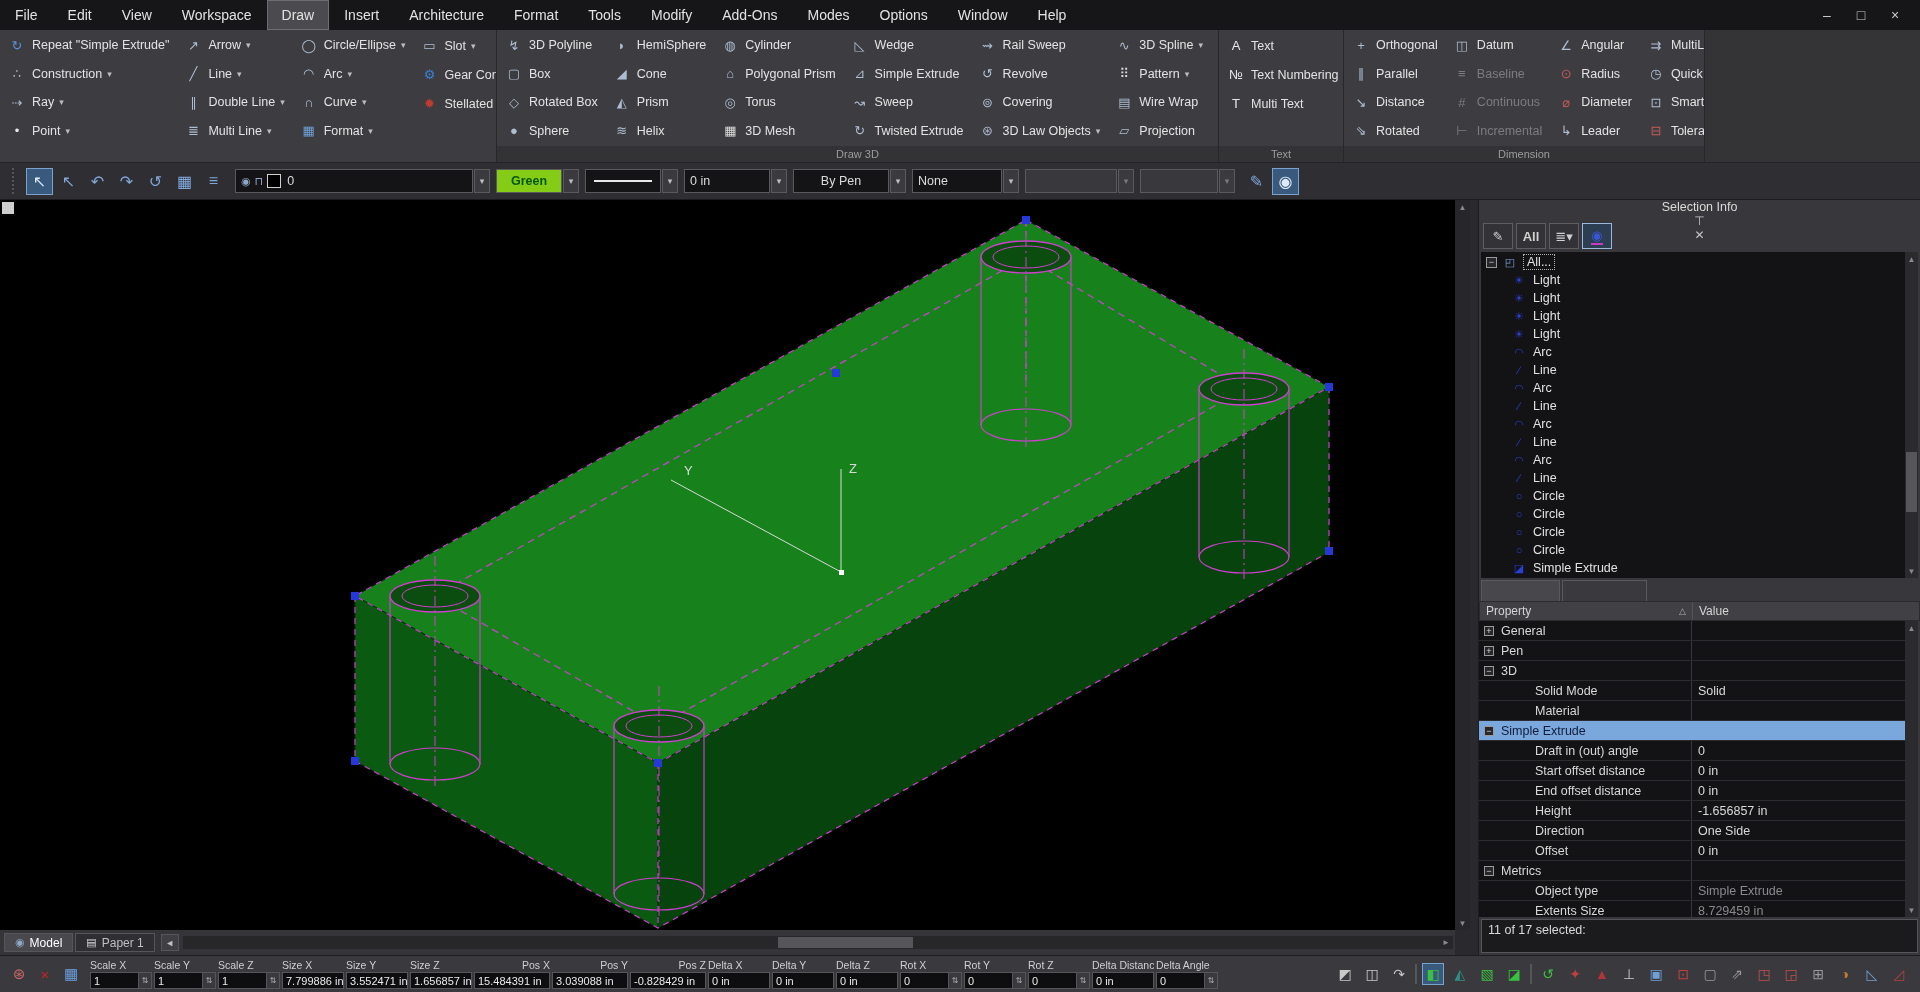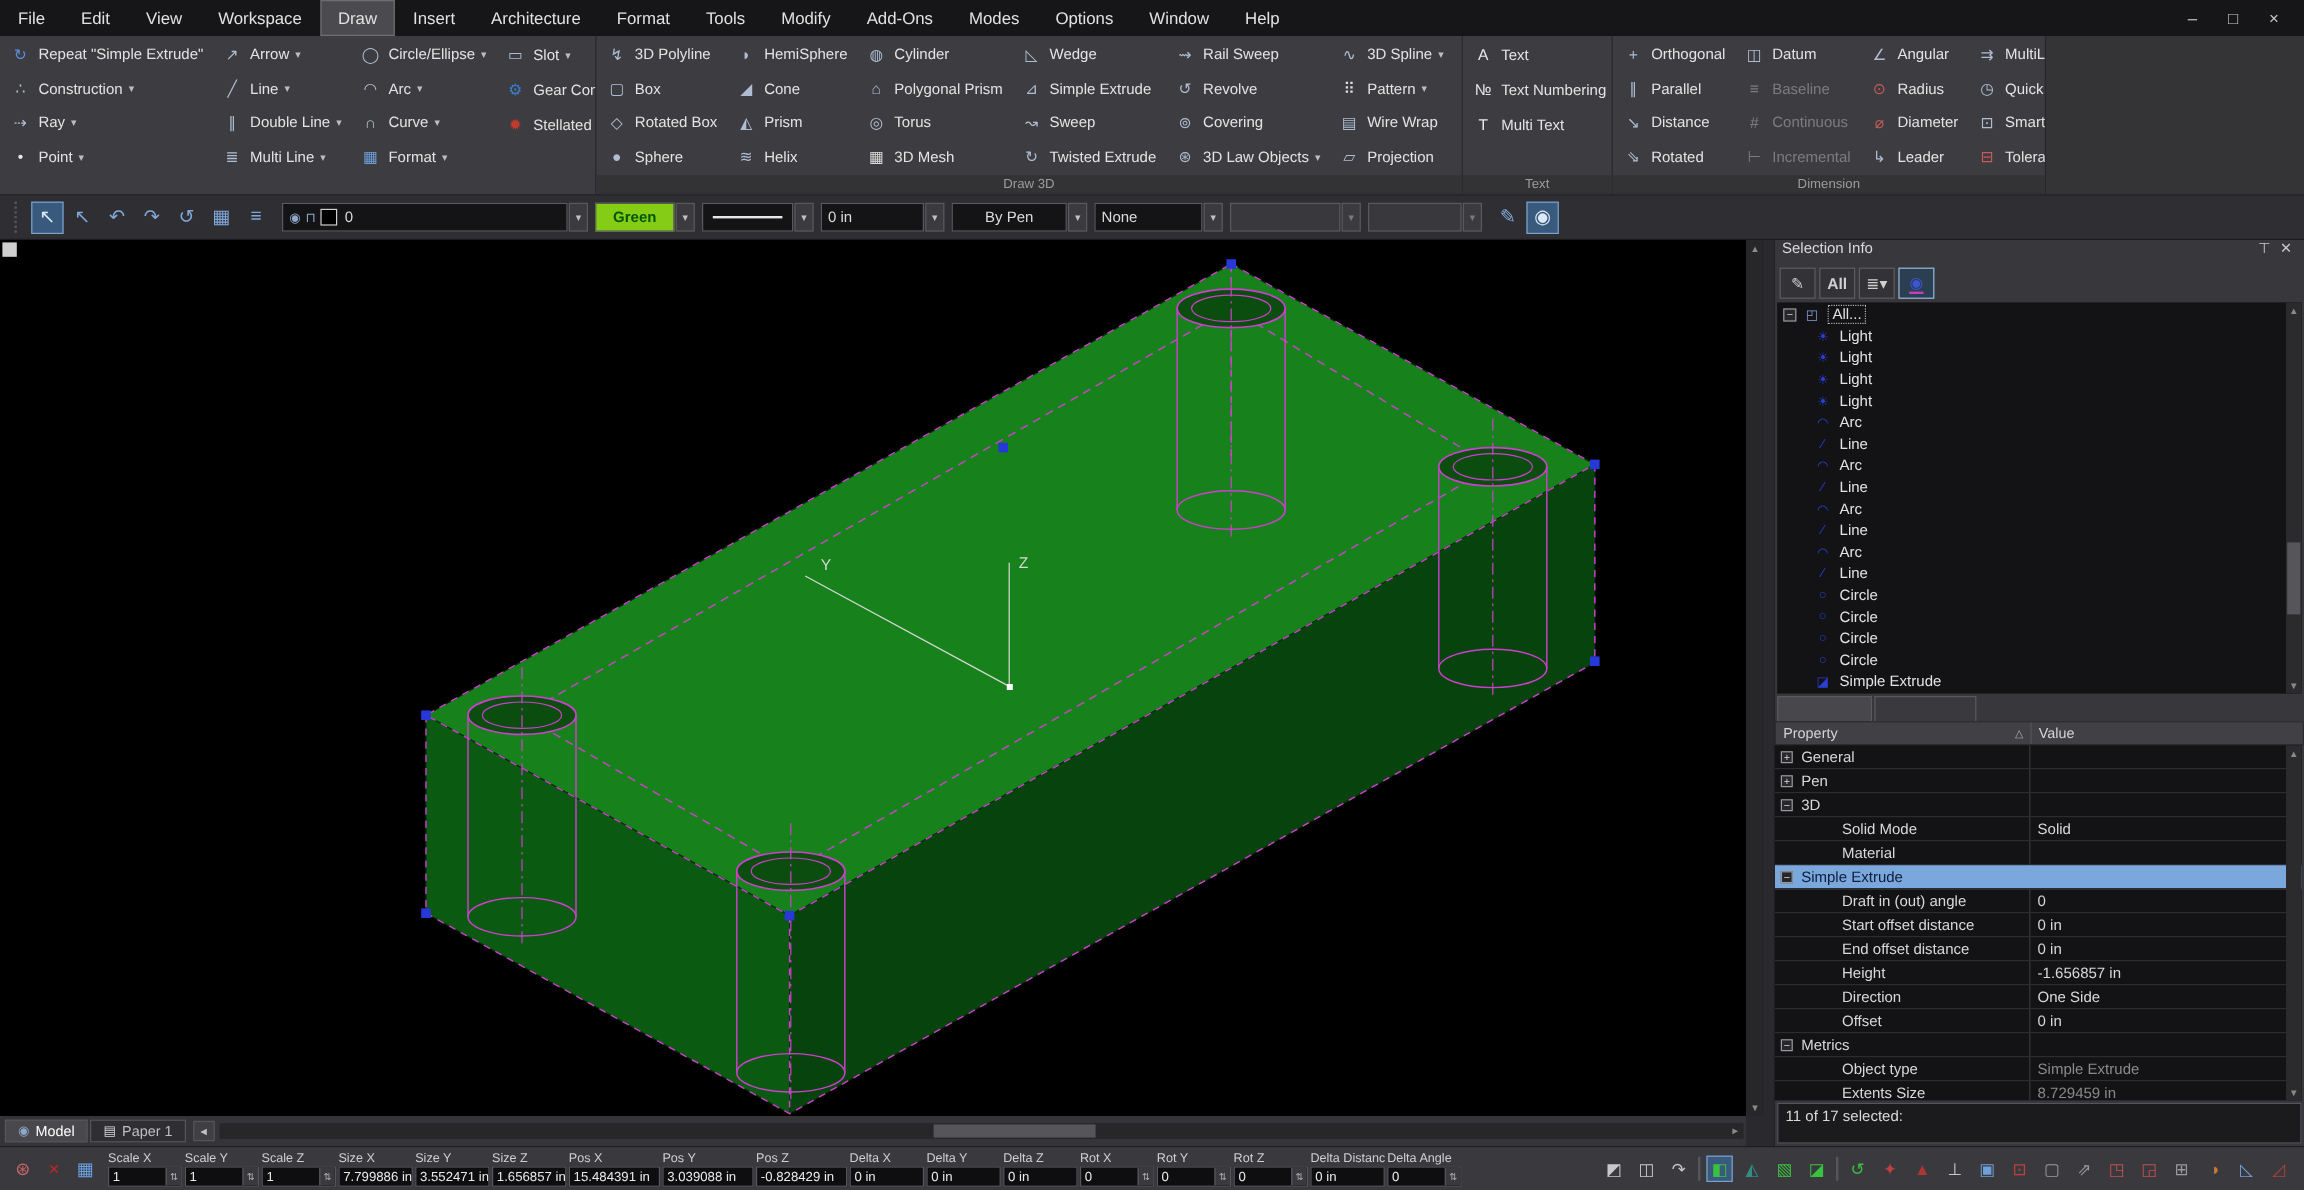--- a/index.html
+++ b/index.html
@@ -54,22 +54,22 @@
   
   .canvas { position:absolute; left:0; top:200px; width:1455px; height:730px; background:#000; }
   .canvas-corner { position:absolute; left:2px; top:2px; width:12px; height:12px; background:#cfcfcf; }
   .vscroll { position:absolute; left:1455px; top:200px; width:15px; height:730px; background:#27272a;
     display:flex; flex-direction:column; justify-content:space-between; align-items:center; }
   .scrbtn { font-size:8px; color:#8a8a8e; height:14px; display:flex; align-items:center; }
 
   
   .panel { position:absolute; left:1478px; top:200px; width:442px; height:755px;
     background:#38383c; border-left:1px solid #1e1e20; display:flex; flex-direction:column; }
-  .panel-header { height:22px; display:flex; padding:0 6px;
-    font-size:12.5px; color:#dadada; }
+  .panel-header { height:22px; display:flex; align-items:center; padding:0 6px;
+    font-size:12.5px; color:#dadada;flex-direction:column; }
   .panel-header .sp { flex:1; }
   .phbtn { width:18px; text-align:center; color:#c8c8c8; font-size:12px; }
   .panel-toolbar { height:30px; display:flex; gap:3px; padding:1px 4px 3px 4px; }
   .pbtn { min-width:30px; height:26px; border:1px solid #5e5e62; background:#333337;
     display:flex; align-items:center; justify-content:center; font-size:13px; color:#d0d0d0; padding:0 3px; }
   .pbtn.bold { font-weight:bold; font-size:13px; }
   .pbtn.active { border-color:#9ab8dc; background:#2c3e52; }
   .pbtn.eye span { border-bottom:2px solid #c040c0; color:#3a56d4; }
 
   .tree { flex:none; height:326px; background:#131315; margin:0 2px; position:relative;
@@ -129,21 +129,21 @@
   .hscroll { flex:1; height:13px; background:#27272a; position:relative; margin-right:2px; }
   .hthumb { position:absolute; left:595px; top:1px; width:135px; height:11px; background:#55555a; }
   .hscroll .scrbtn { position:absolute; right:0; top:0; height:13px; width:14px; justify-content:center; }
 
   
   .statusbar { position:absolute; left:0; top:955px; width:1920px; height:37px;
     background:#3a3a3e; border-top:1px solid #1e1e20; display:flex; padding-left:6px; }
   .sicon { width:26px; height:28px; margin-top:4px; display:flex; align-items:center;
     justify-content:center; font-size:15px; }
   .sfield { width:62px; margin-right:2px; display:flex; flex-direction:column; padding-top:2px; flex:none; }
-  .sfield.wide { width:76px; }
+  .sfield.wide { width:76px;text-align:right; }
   .slabel { font-size:10.5px; color:#cfcfcf; height:14px; line-height:14px; white-space:nowrap; overflow:hidden; }
   .sinput { height:17px; background:#0e0e10; border:1px solid #55555a; font-size:11px; color:#eaeaea;
     display:flex; align-items:center; padding:0 3px; white-space:nowrap; overflow:hidden; position:relative; }
   .sinput.spin { padding-right:13px; }
   .sinput.spin::after { content:"⇅"; position:absolute; right:0; top:0; bottom:0; width:12px;
     background:#3a3a3e; border-left:1px solid #55555a; color:#b0b0b0; font-size:8px;
     display:flex; align-items:center; justify-content:center; }
   .stools { margin-left:auto; display:flex; align-items:center; gap:5px; padding-right:10px; }
   .stool { width:22px; height:22px; display:flex; align-items:center; justify-content:center;
     font-size:14px; border:1px solid transparent; }

